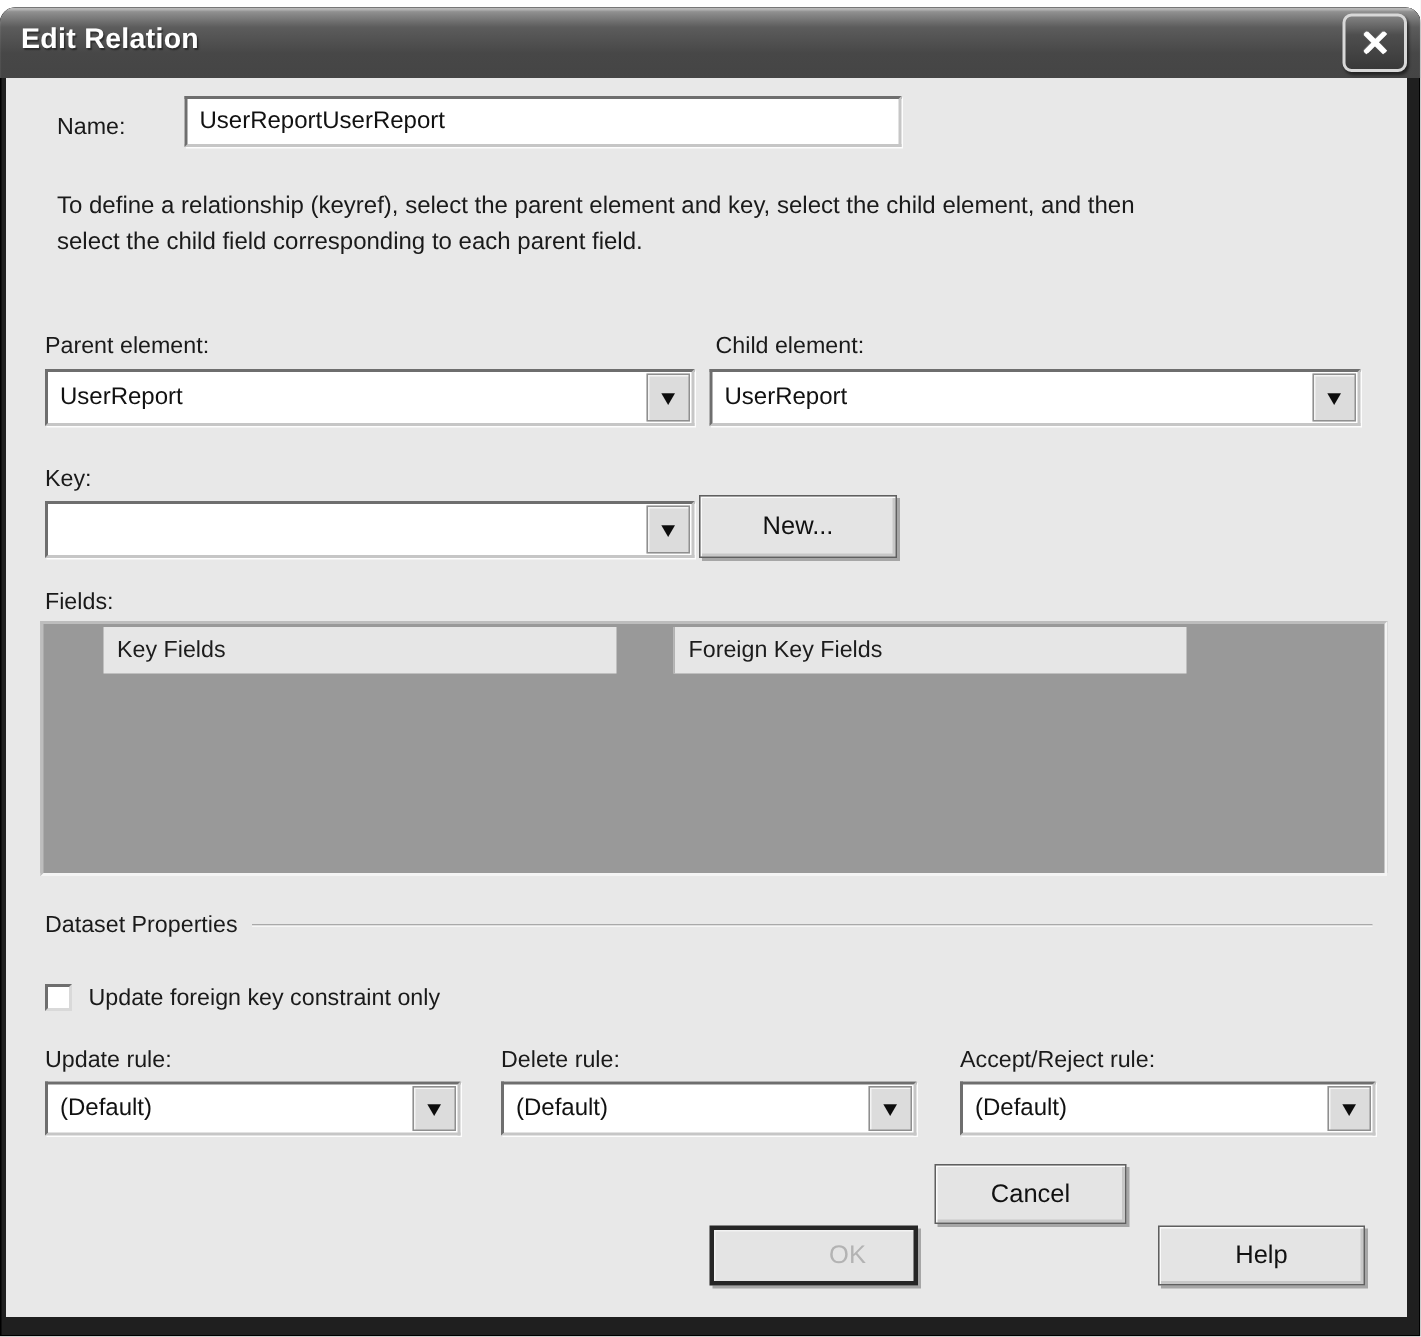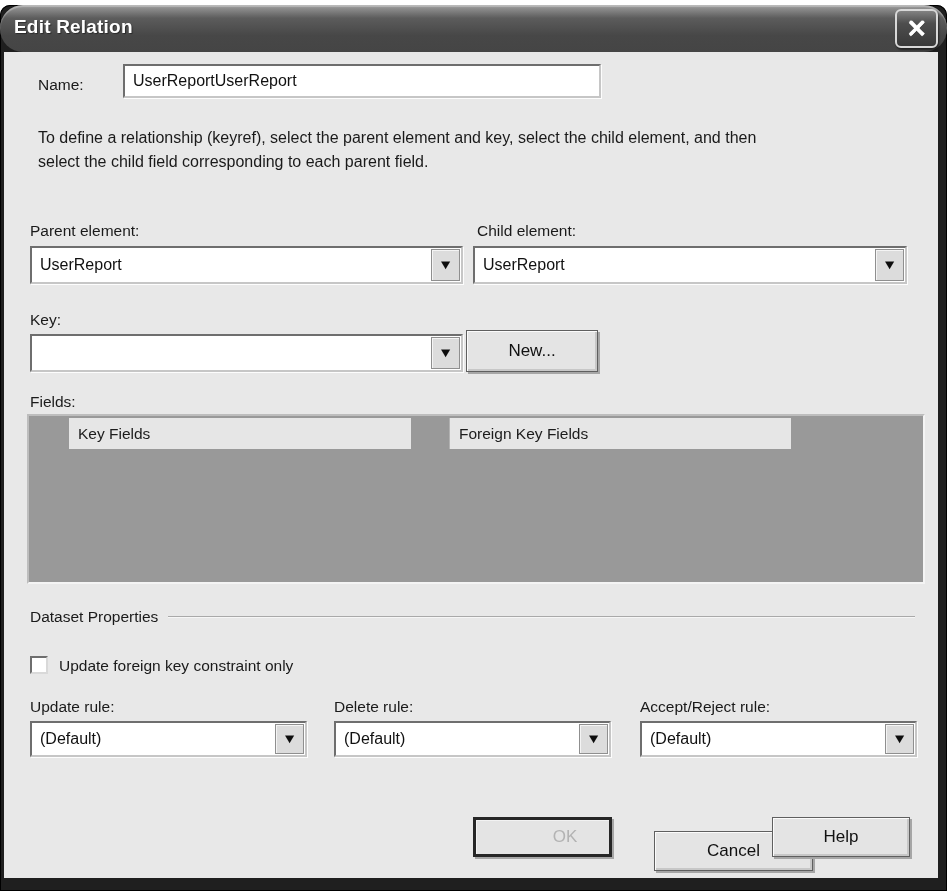--- a/index.html
+++ b/index.html
@@ -9,21 +9,21 @@
     --disabled-text:#b3b3b3; --text:#1a1a1a;
   }
   *{margin:0;padding:0;box-sizing:border-box;}
   html,body{width:947px;height:891px;}
   body{font-family:"Liberation Sans",sans-serif;color:var(--text,#1a1a1a);background:#fff;}
   .screen{position:relative;width:947px;height:891px;background:#fff;overflow:hidden;}
   .frame{position:absolute;top:5px;left:0;right:0;bottom:0;background:var(--frame-border,#1f1f1f);
     border-radius:10px 10px 0 0;overflow:hidden;box-shadow:inset 0 0 0 1px #000;}
   .titlebar{position:absolute;top:0;left:0;right:0;height:47px;
     background:linear-gradient(to bottom,var(--titlebar-top,#9e9e9e) 0%,#5c5c5c 28%,#474747 65%,var(--titlebar-bottom,#454545) 100%);
-    box-shadow:inset 0 2px 1px rgba(255,255,255,.30);border-radius:23px;}
+    box-shadow:inset 0 2px 1px rgba(255,255,255,.30);}
   .title{position:absolute;left:14px;top:11px;font-size:19px;font-weight:bold;
     color:var(--titlebar-text,#fff);letter-spacing:.2px;text-shadow:1px 1px 1px rgba(0,0,0,.45);}
   .close{position:absolute;top:4px;right:9px;width:43px;height:39px;border:2px solid #d8d8d8;
     border-radius:6px;background:linear-gradient(to bottom,#828282,#4e4e4e 35%,#393939);
     color:#fff;display:flex;align-items:center;justify-content:center;cursor:pointer;
     font-family:"DejaVu Sans",sans-serif;font-size:25px;font-weight:bold;
     text-shadow:0 0 1px #fff,1px 0 0 #fff,0 1px 0 #fff;box-shadow:1px 2px 2px rgba(0,0,0,.5);}
   .dlgbody{position:absolute;top:47px;left:4px;right:9px;bottom:13px;background:var(--dialog-bg,#e8e8e8);}
   .lbl{position:absolute;font-size:15.5px;color:var(--text,#1a1a1a);white-space:nowrap;}
   .instr{position:absolute;font-size:16px;line-height:24px;white-space:nowrap;text-align:center;}
@@ -139,18 +139,18 @@
 
       <span class="lbl" style="left:636px;top:646px;">Accept/Reject rule:</span>
       <div class="combo" style="left:636px;top:669px;width:277px;height:36px;">
         <span class="combo-value">(Default)</span>
         <span class="combo-btn">
           <span class="arrow-glyph">▼</span>
         </span>
       </div>
 
       <button class="btn btn-default-disabled" style="left:469px;top:765px;width:139px;height:40px;" aria-disabled="true">OK</button>
-      <button class="btn" style="left:619px;top:779px;width:159px;height:40px;margin-left:31px;">Cancel</button>
+      <button class="btn" style="left:619px;top:724px;width:128px;height:40px;">Cancel</button>
       <button class="btn" style="left:768px;top:765px;width:138px;height:40px;">Help</button>
 
     </div>
   </div>
 </div>
 
 </body></html>

